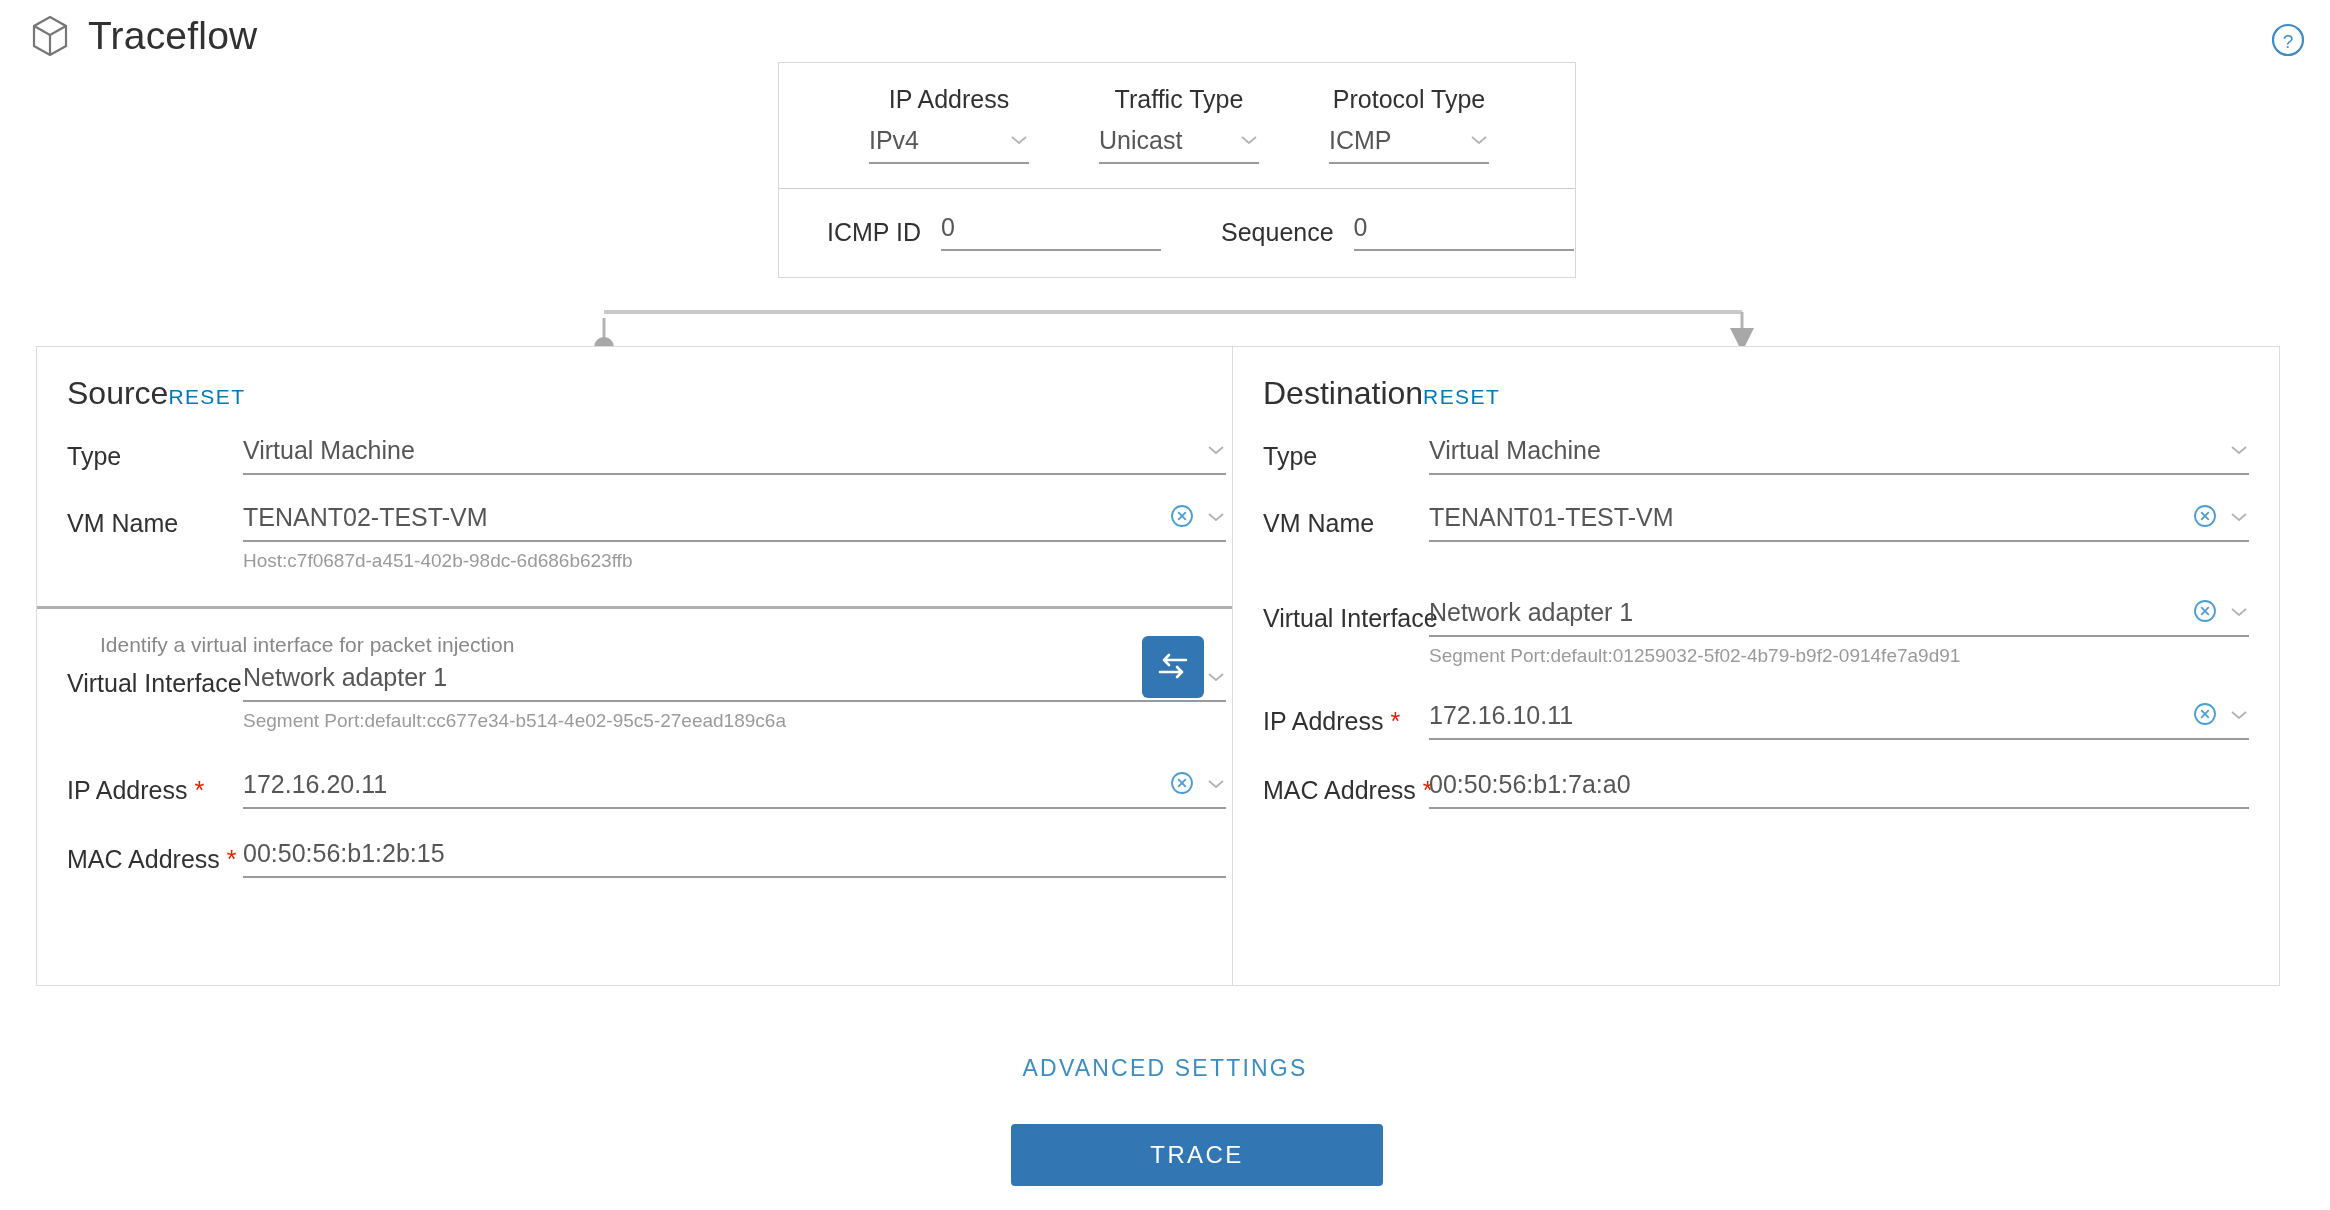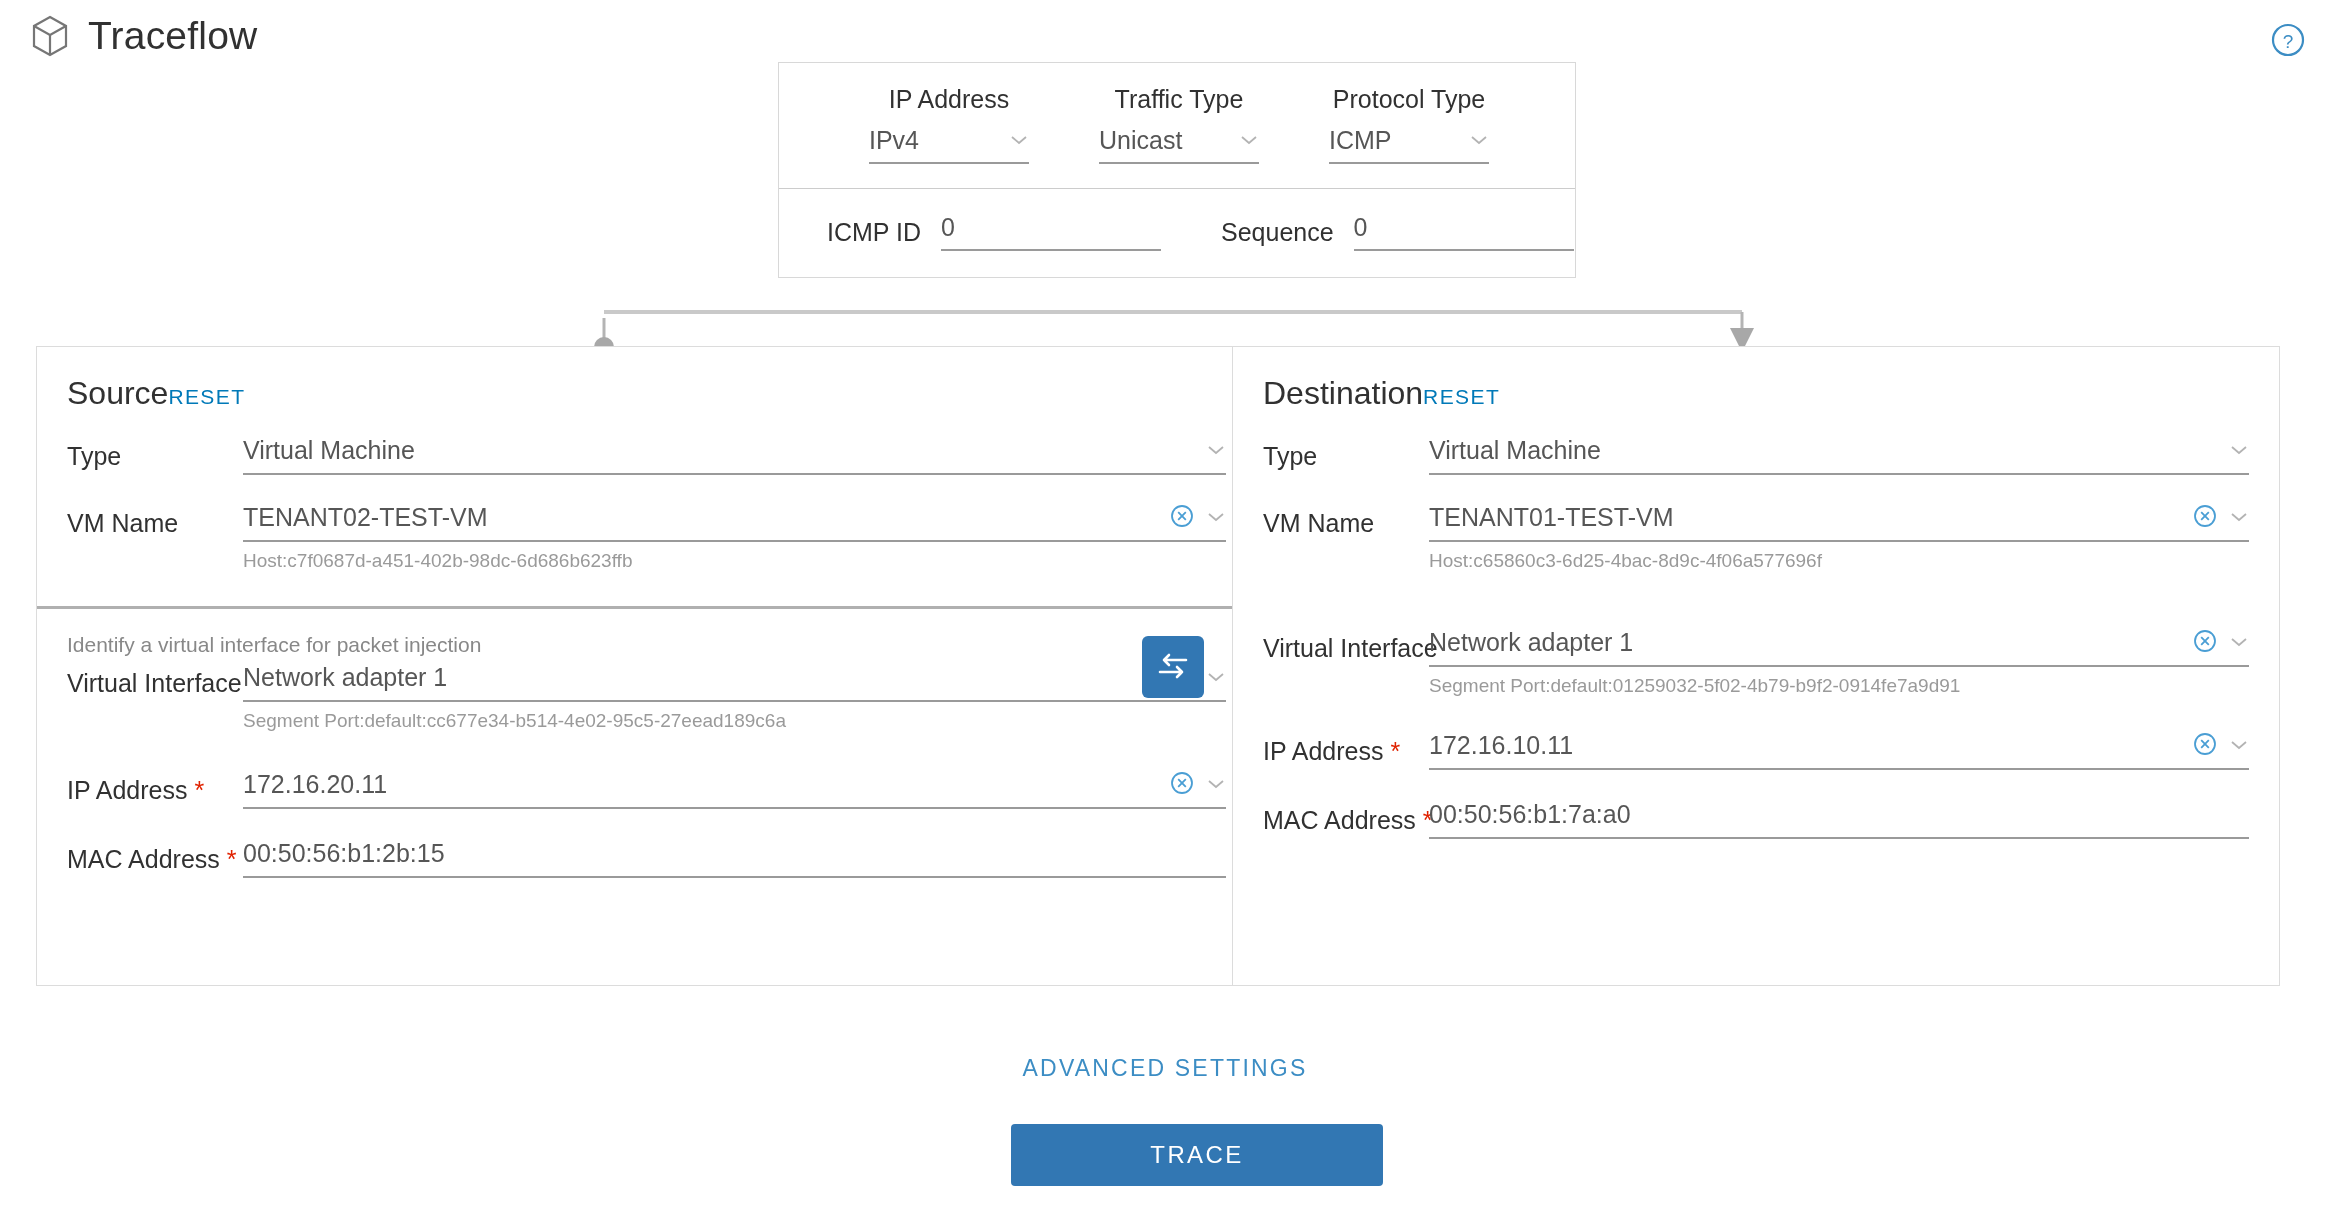--- a/index.html
+++ b/index.html
@@ -182,20 +182,21 @@
   .hint {
     font-size: 19px;
     color: #9a9a9a;
     margin-top: 8px;
     white-space: nowrap;
   }
   .section-note {
     font-size: 21px;
     color: #888888;
     margin-bottom: 6px;
+    margin-left: 33px;
   }
 
   
   #swap-button {
     position: absolute;
     left: 1142px; top: 636px;
     width: 62px; height: 62px;
     background: #3277b3;
     border-radius: 6px;
     border: none;
@@ -456,21 +457,20 @@
               <circle cx="12" cy="12" r="10" fill="none" stroke="#4a9ed4" stroke-width="1.8"></circle>
               <path d="M8.2 8.2 L15.8 15.8 M15.8 8.2 L8.2 15.8" stroke="#4a9ed4" stroke-width="1.8"></path>
             </svg>
           </span>
           <span>
             <svg class="chev" viewBox="0 0 20 12">
                 <path d="M3 3 L10 9 L17 3" fill="none" stroke="#9a9a9a" stroke-width="1.8"></path>
               </svg>
           </span>
         </span>
-        <span class="hint" style="display:block;">Host:c65860c3-6d25-4bac-8d9c-4f06a577696f</span>
       </span>
     </div>
 
     <div class="frow" style="margin-top:56px;">
       <span class="flabel" style="width:166px;">Virtual Interface</span>
       <span class="fctl">
         <span class="underline-field">
           <span class="fvalue">Network adapter 1</span>
           <span>
             <svg class="clear-x" viewBox="0 0 24 24">

